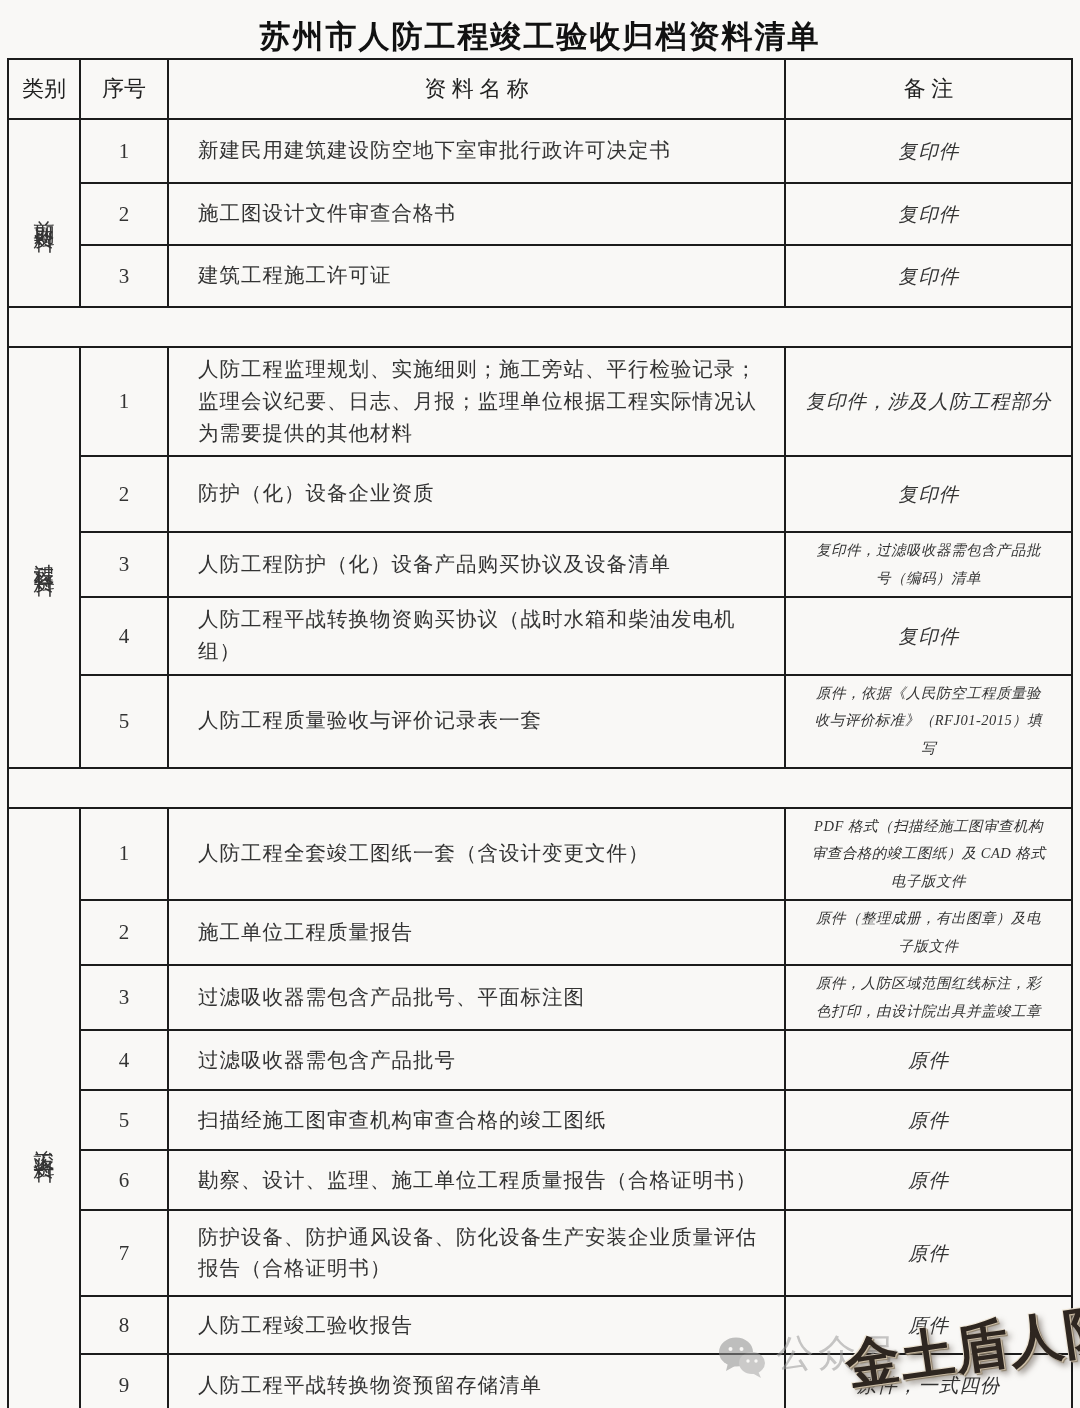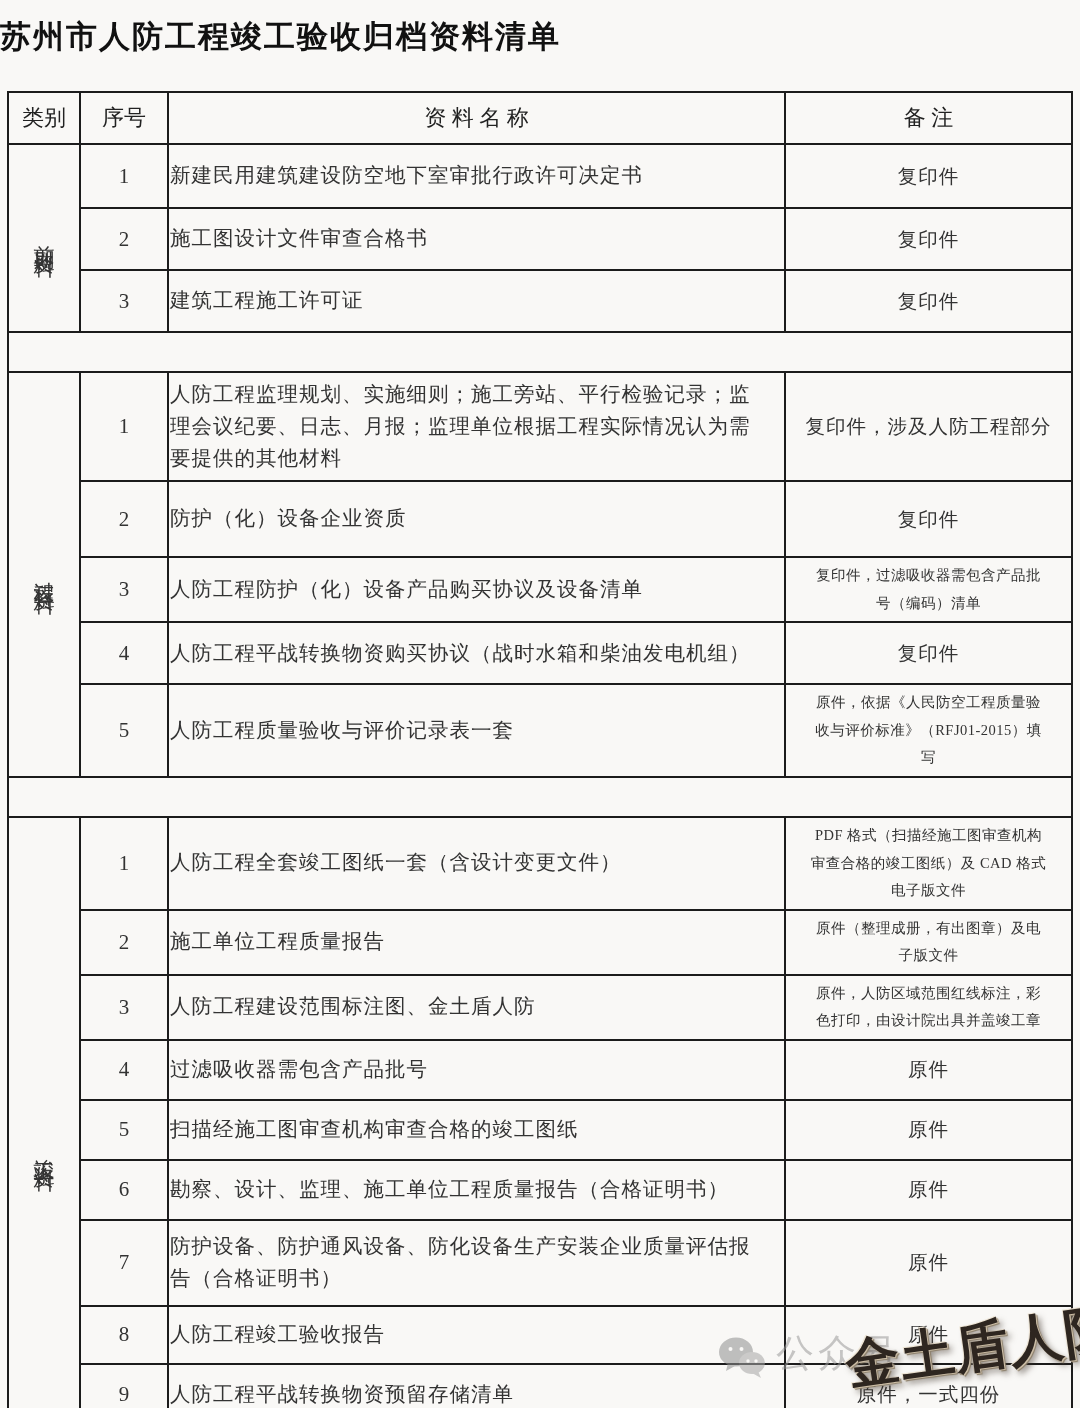--- a/index.html
+++ b/index.html
@@ -7,27 +7,27 @@
   body {
     width: 1080px;
     height: 1408px;
     background: #f9f8f6;
     font-family: "Liberation Serif", "DejaVu Serif", serif;
     color: #2b2b2b;
     position: relative;
     overflow: hidden;
   }
   .page-title {
-    text-align: left;
+    text-align: center;
     font-size: 31px;
     font-weight: 700;
     letter-spacing: 2px;
     color: #111;
     padding-top: 16px;
-    height: 91px;
+    height: 58px;
   }
   table.main {
     border-collapse: collapse;
     margin: 0 auto;
     width: 1064px;
     table-layout: fixed;
   }
   table.main td, table.main th {
     border: 2px solid #1c1c1c;
     vertical-align: middle;
@@ -35,51 +35,52 @@
   }
   .col-category { width: 72px; }
   .col-num      { width: 88px; }
   .col-name     { width: 617px; }
   .col-remark   { width: 287px; }
 
   tr.hdr th {
     font-size: 22px;
     text-align: center;
     color: #222;
-    height: 52px;
+    height: 60px;
   }
   td.cat {
     text-align: center;
   }
   td.cat .vert {
     writing-mode: vertical-lr;
     text-orientation: upright;
     font-size: 21px;
     letter-spacing: 4px;
     color: #333;
     display: inline-block;
   }
   td.num {
     text-align: center;
     font-size: 21px;
     color: #333;
   }
   td.name {
     font-size: 20.5px;
-    padding: 6px 14px 6px 1px;
+    padding: 6px 14px 6px 29px;
     line-height: 1.55;
     letter-spacing: 1px;
     color: #333;
   }
   td.remark {
     text-align: center;
     font-size: 19.5px;
     color: #333;
     padding: 4px 10px;
     letter-spacing: 1px;
+    font-style: italic;
   }
   td.remark.small {
     font-size: 14.5px;
     line-height: 1.9;
     letter-spacing: 0.5px;
     padding: 4px 24px;
   }
   td.spacer {
     height: 40px;
     background: #f9f8f6;
@@ -218,21 +219,21 @@
     <td class="name">人防工程全套竣工图纸一套（含设计变更文件）</td>
     <td class="remark small">PDF 格式（扫描经施工图审查机构审查合格的竣工图纸）及 CAD 格式电子版文件</td>
   </tr>
   <tr class="h60">
     <td class="num">2</td>
     <td class="name">施工单位工程质量报告</td>
     <td class="remark small">原件（整理成册，有出图章）及电子版文件</td>
   </tr>
   <tr class="h62">
     <td class="num">3</td>
-    <td class="name">人防工程建设范围标注图、金土盾人防</td>
+    <td class="name">过滤吸收器需包含产品批号、平面标注图</td>
     <td class="remark small">原件，人防区域范围红线标注，彩色打印，由设计院出具并盖竣工章</td>
   </tr>
   <tr class="h60">
     <td class="num">4</td>
     <td class="name">过滤吸收器需包含产品批号</td>
     <td class="remark">原件</td>
   </tr>
   <tr class="h60">
     <td class="num">5</td>
     <td class="name">扫描经施工图审查机构审查合格的竣工图纸</td>

